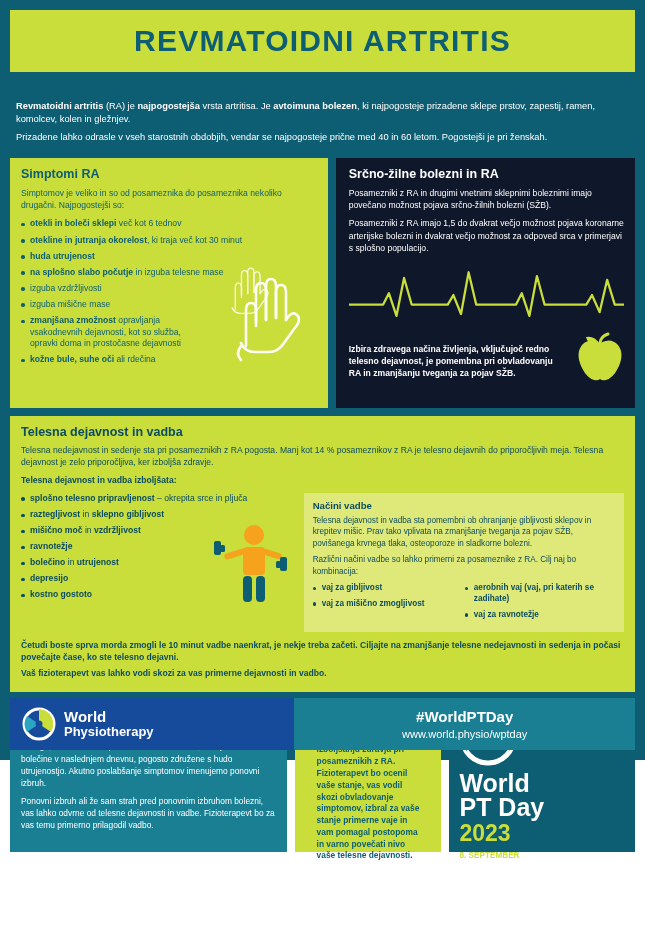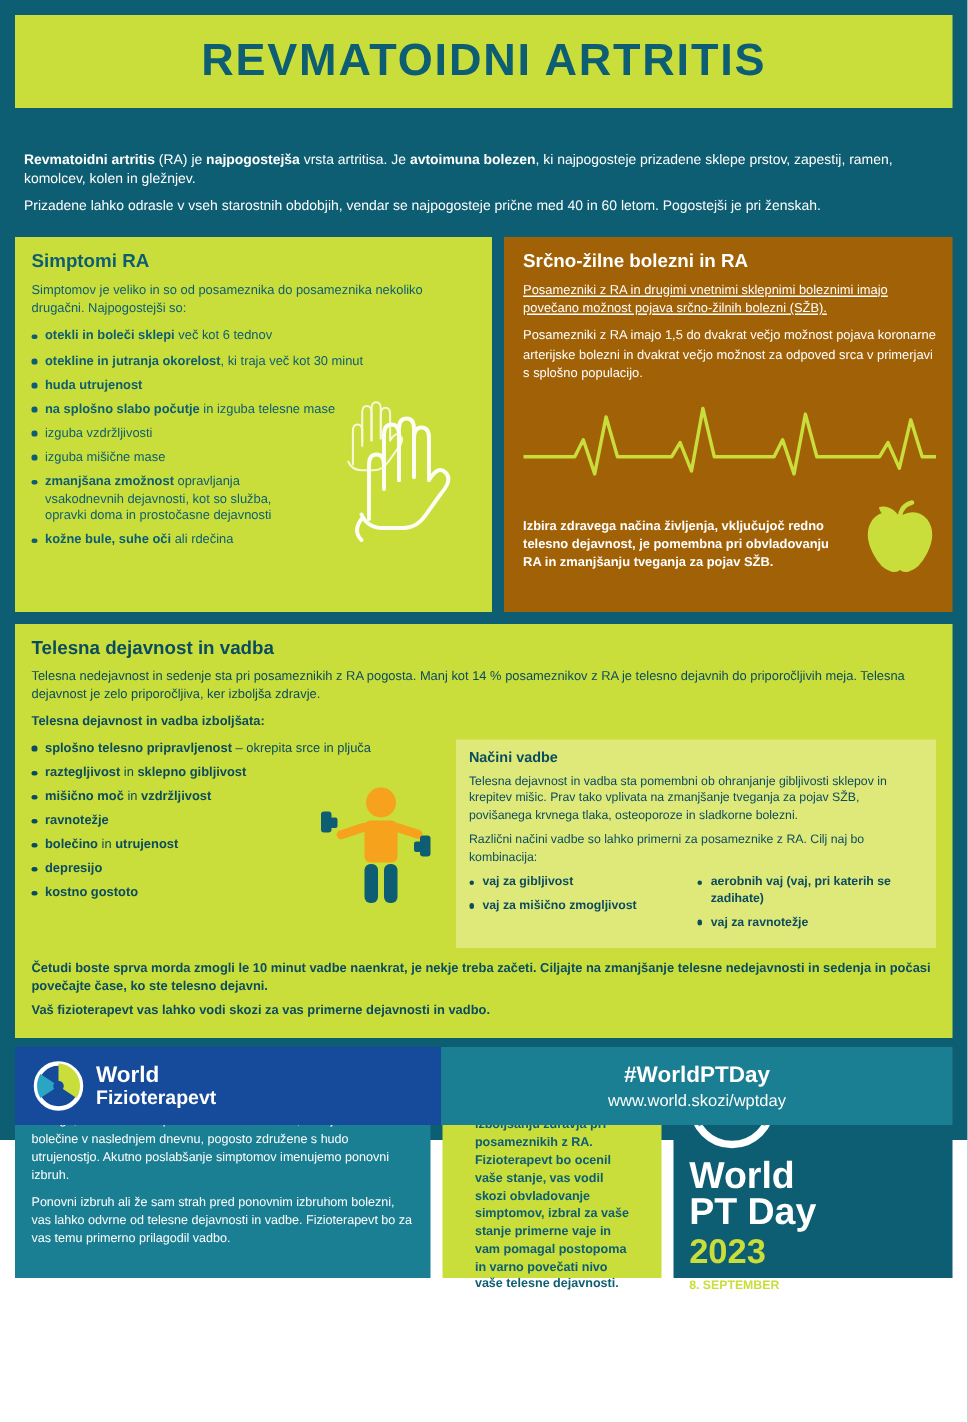--- a/index.html
+++ b/index.html
@@ -45,21 +45,21 @@
     gap: 8px;
     margin-bottom: 8px;
   }
   .panel { padding: 9px 11px; }
   .panel h2 {
     font-size: 12.5px;
     font-weight: bold;
     margin-bottom: 6px;
   }
   .p-green { background: #c9dd3b; color: #0d5e72; width: 51.5%; }
-  .p-teal  { background: #a16207; color: #ffffff; width: 48.5%; padding-left: 13px; }
+  .p-teal  { background: #0f172a; color: #ffffff; width: 48.5%; padding-left: 13px; }
   .p-teal h2 { color: #ffffff; }
   .body-txt { font-size: 8.6px; line-height: 1.45; }
   ul { list-style: none; }
   li {
     position: relative;
     padding-left: 9px;
     font-size: 8.6px;
     line-height: 1.35;
     margin-bottom: 4.5px;
   }
@@ -208,21 +208,21 @@
           <path d="M44 72 L44 40 q0-7 5-7 t5 7 l0 30"></path>
           <path d="M54 70 L54 36 q0-7 5-7 t5 7 l0 32"></path>
           <path d="M64 68 L64 42 q0-7 5-7 t5 7 l0 28"></path>
           <path d="M74 70 q6-10 11-5 t-3 14 l-10 14 q-6 9-15 9 l-14 0 q-10 0-14-9"></path>
         </g>
       </svg>
     </div>
 
     <div class="panel p-teal">
       <h2>Srčno-žilne bolezni in RA</h2>
-      <div class="body-txt" style="margin-bottom:6px;text-decoration:underline;">Posamezniki z RA in drugimi vnetnimi sklepnimi boleznimi imajo povečano možnost pojava srčno-žilnih bolezni (SŽB).</div>
+      <div class="body-txt" style="margin-bottom:6px;">Posamezniki z RA in drugimi vnetnimi sklepnimi boleznimi imajo povečano možnost pojava srčno-žilnih bolezni (SŽB).</div>
       <div class="body-txt">Posamezniki z RA imajo 1,5 do dvakrat večjo možnost pojava koronarne arterijske bolezni in dvakrat večjo možnost za odpoved srca v primerjavi s splošno populacijo.</div>
       <div class="ecg">
         <svg width="100%" height="62" viewBox="0 0 290 62">
           <polyline points="0,40 28,40 36,40 42,28 50,52 58,12 66,40 92,40 104,40 110,30 118,50 126,6 134,40 162,40 176,40 182,28 190,52 198,10 206,40 234,40 250,40 256,30 264,48 272,14 280,40 290,40" fill="none" stroke="#c9dd3b" stroke-width="2.4" stroke-linejoin="round" stroke-linecap="round"></polyline>
         </svg>
       </div>
       <div class="cvd-note">
         <span>Izbira zdravega načina življenja, vključujoč redno telesno dejavnost, je pomembna pri obvladovanju RA in zmanjšanju tveganja za pojav SŽB.</span>
         <svg class="apple" width="52" height="54" viewBox="0 0 52 54">
           <path d="M26 12 q-11-6-18 2 -7 9 0 23 5 10 12 12 4 1 6-1 2 2 6 1 7-2 12-12 7-14 0-23 -7-8-18-2z" fill="#c9dd3b"></path>
@@ -312,22 +312,22 @@
   <div class="footer">
     <div class="f-logo">
       <svg width="34" height="34" viewBox="0 0 34 34">
         <circle cx="17" cy="17" r="15" fill="none" stroke="#ffffff" stroke-width="3"></circle>
         <path d="M17 2 a15 15 0 0 1 12 23 l-12-8z" fill="#c9dd3b"></path>
         <path d="M17 17 L5 25 a15 15 0 0 1 0-16 z" fill="#2aa6c4"></path>
         <circle cx="17" cy="17" r="3.5" fill="#164a9a"></circle>
       </svg>
       <div class="txt">
         <div class="t1">World</div>
-        <div class="t2">Fizioterapevt</div>
+        <div class="t2">Physiotherapy</div>
       </div>
     </div>
     <div class="f-hash">
       <div class="h1">#WorldPTDay</div>
-      <div class="h2">www.world.skozi/wptday</div>
+      <div class="h2">www.world.physio/wptday</div>
     </div>
   </div>
 
 </div>
 
 </body></html>

